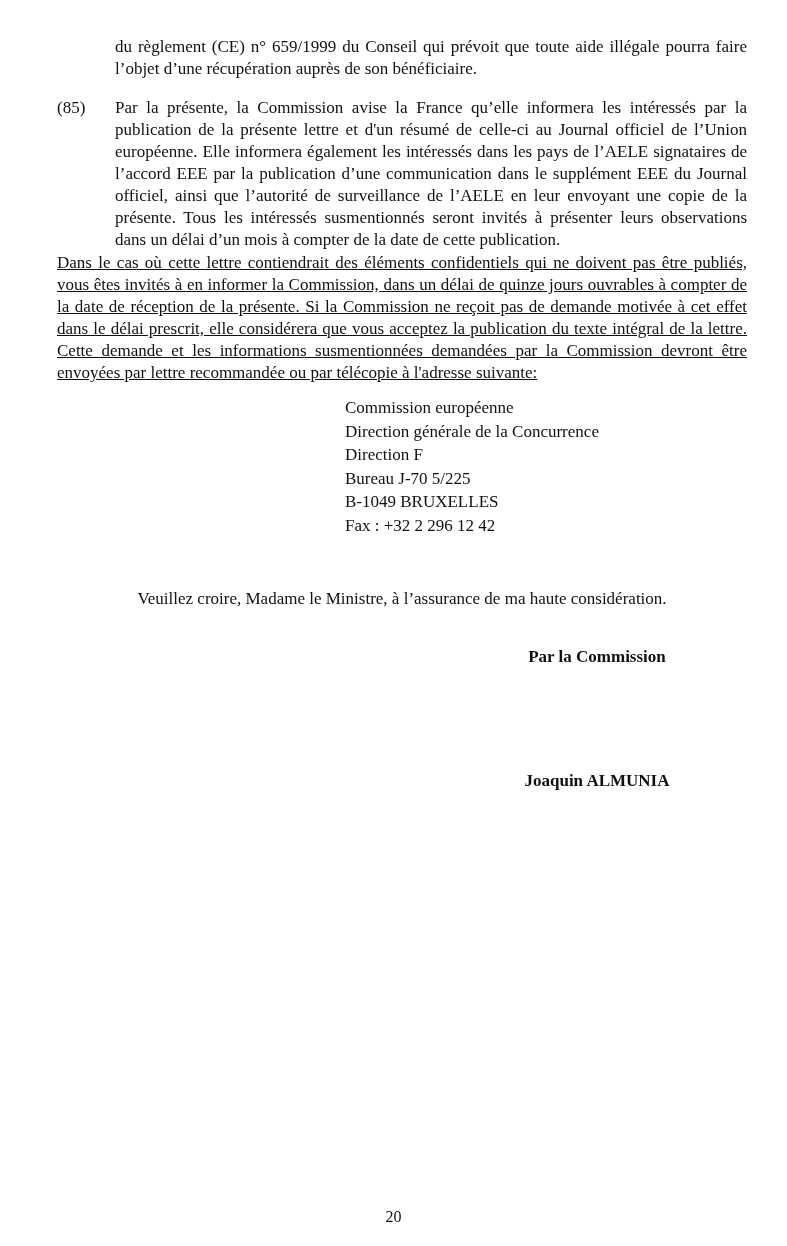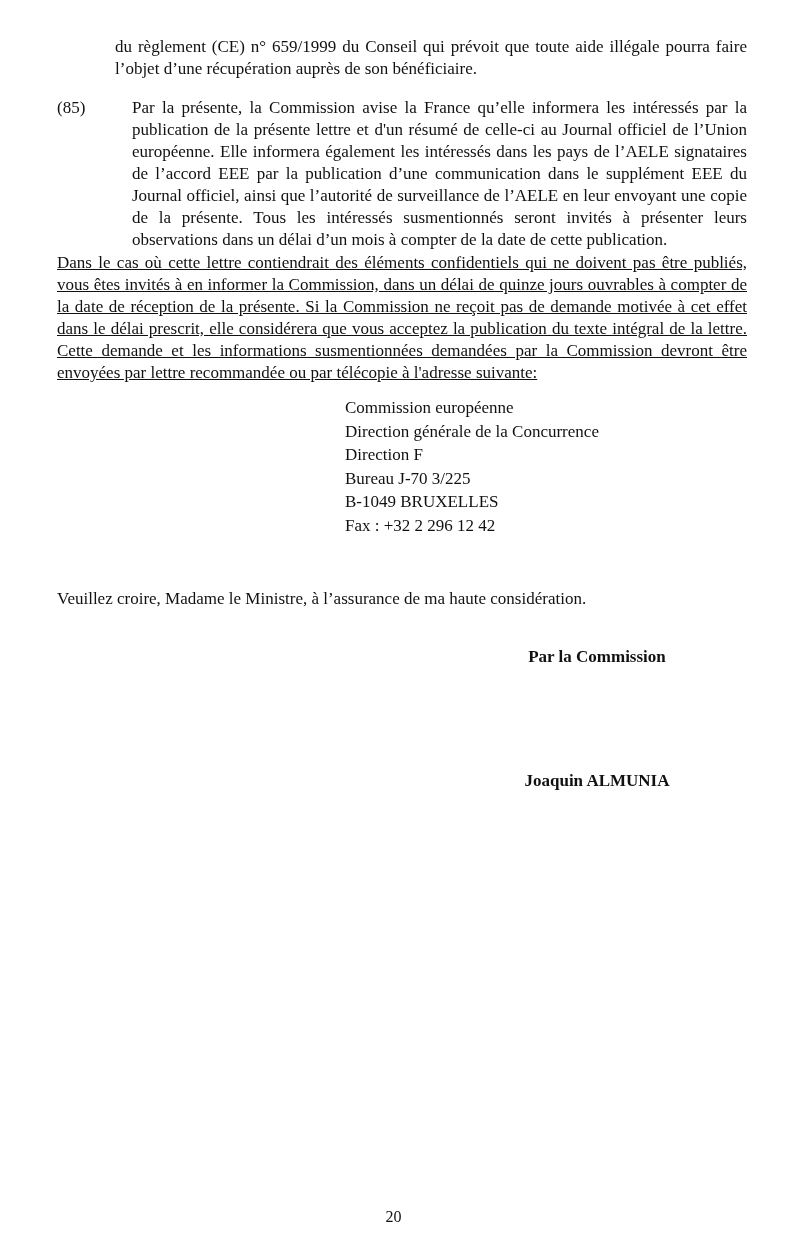--- a/index.html
+++ b/index.html
@@ -18,29 +18,28 @@
     line-height: 22px;
     color: #111111;
     overflow: hidden;
   }
   .content {
     position: absolute;
     top: 0; left: 0; right: 0; bottom: 0;
     padding: 36px 40px 0 57px;
     box-sizing: border-box;
   }
-  p { margin: 0; }
+  p { margin: 0; text-align: center; }
   .justify { text-align: justify; }
   .para-continuation {
     margin-left: 58px;
   }
   .numbered-para {
     display: flex;
     margin-top: 17px;
-    gap: 17px;
   }
   .numbered-para .marker {
     flex: 0 0 58px;
     width: 58px;
   }
   .numbered-para .num-text {
     flex: 1 1 auto;
   }
   .para-full {
     margin-top: 1px;
@@ -87,21 +86,21 @@
       <span class="marker">(85)</span>
       <p class="num-text justify">Par la présente, la Commission avise la France qu’elle informera les intéressés par la publication de la présente lettre  et d'un résumé de celle-ci au Journal officiel de l’Union européenne. Elle informera également les intéressés dans les pays de l’AELE signataires de l’accord EEE par la publication d’une communication dans le supplément EEE du Journal officiel, ainsi que l’autorité de surveillance de l’AELE en leur envoyant une copie de la présente. Tous les intéressés susmentionnés seront invités à présenter leurs observations dans un délai d’un mois à compter de la date de cette publication.</p>
     </div>
 
     <p class="para-full justify">Dans le cas où cette lettre contiendrait des éléments confidentiels qui ne doivent pas être publiés, vous êtes invités à en informer la Commission, dans un délai de quinze jours ouvrables à compter de la date de réception de la présente. Si la Commission ne reçoit pas de demande motivée à cet effet dans le délai prescrit, elle considérera que vous acceptez la publication du texte intégral de la lettre. Cette demande et les informations susmentionnées demandées par la Commission devront être envoyées par lettre recommandée ou par télécopie à l'adresse suivante:</p>
 
     <div class="address-block">
       <div>Commission européenne</div>
       <div>Direction générale de la Concurrence</div>
       <div>Direction F</div>
-      <div>Bureau J-70 3/225</div>
+      <div>Bureau J-70 5/225</div>
       <div>B-1049 BRUXELLES</div>
       <div>Fax : +32 2 296 12 42</div>
     </div>
 
     <p class="closing">Veuillez croire, Madame le Ministre, à l’assurance de ma haute considération.</p>
 
     <div class="right-zone sign-org-zone">
       <span>Par la Commission</span>
     </div>
 

